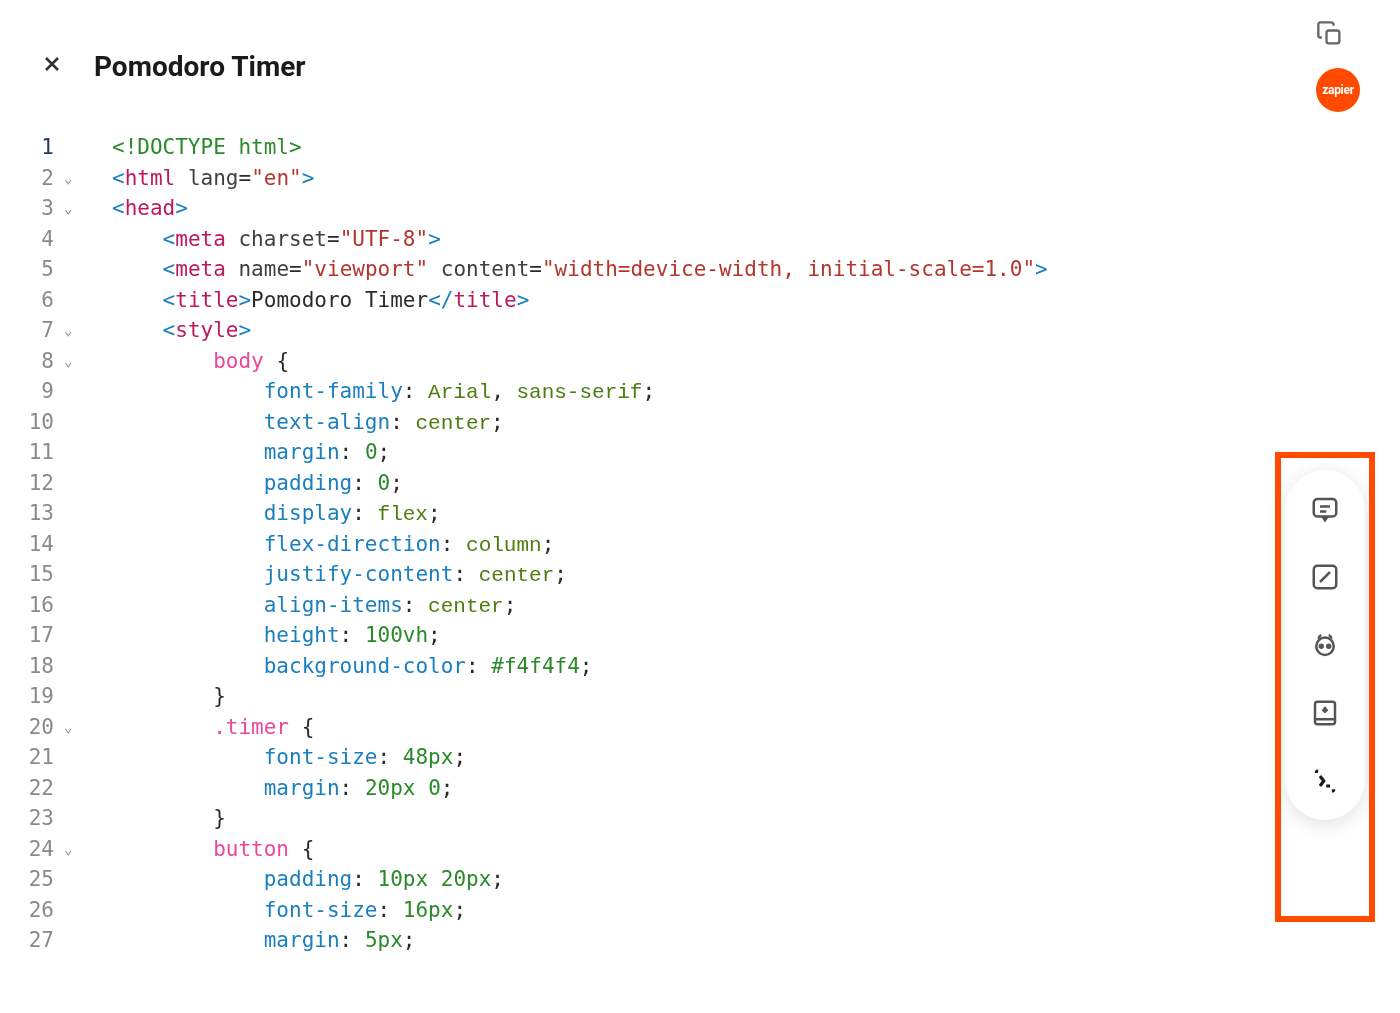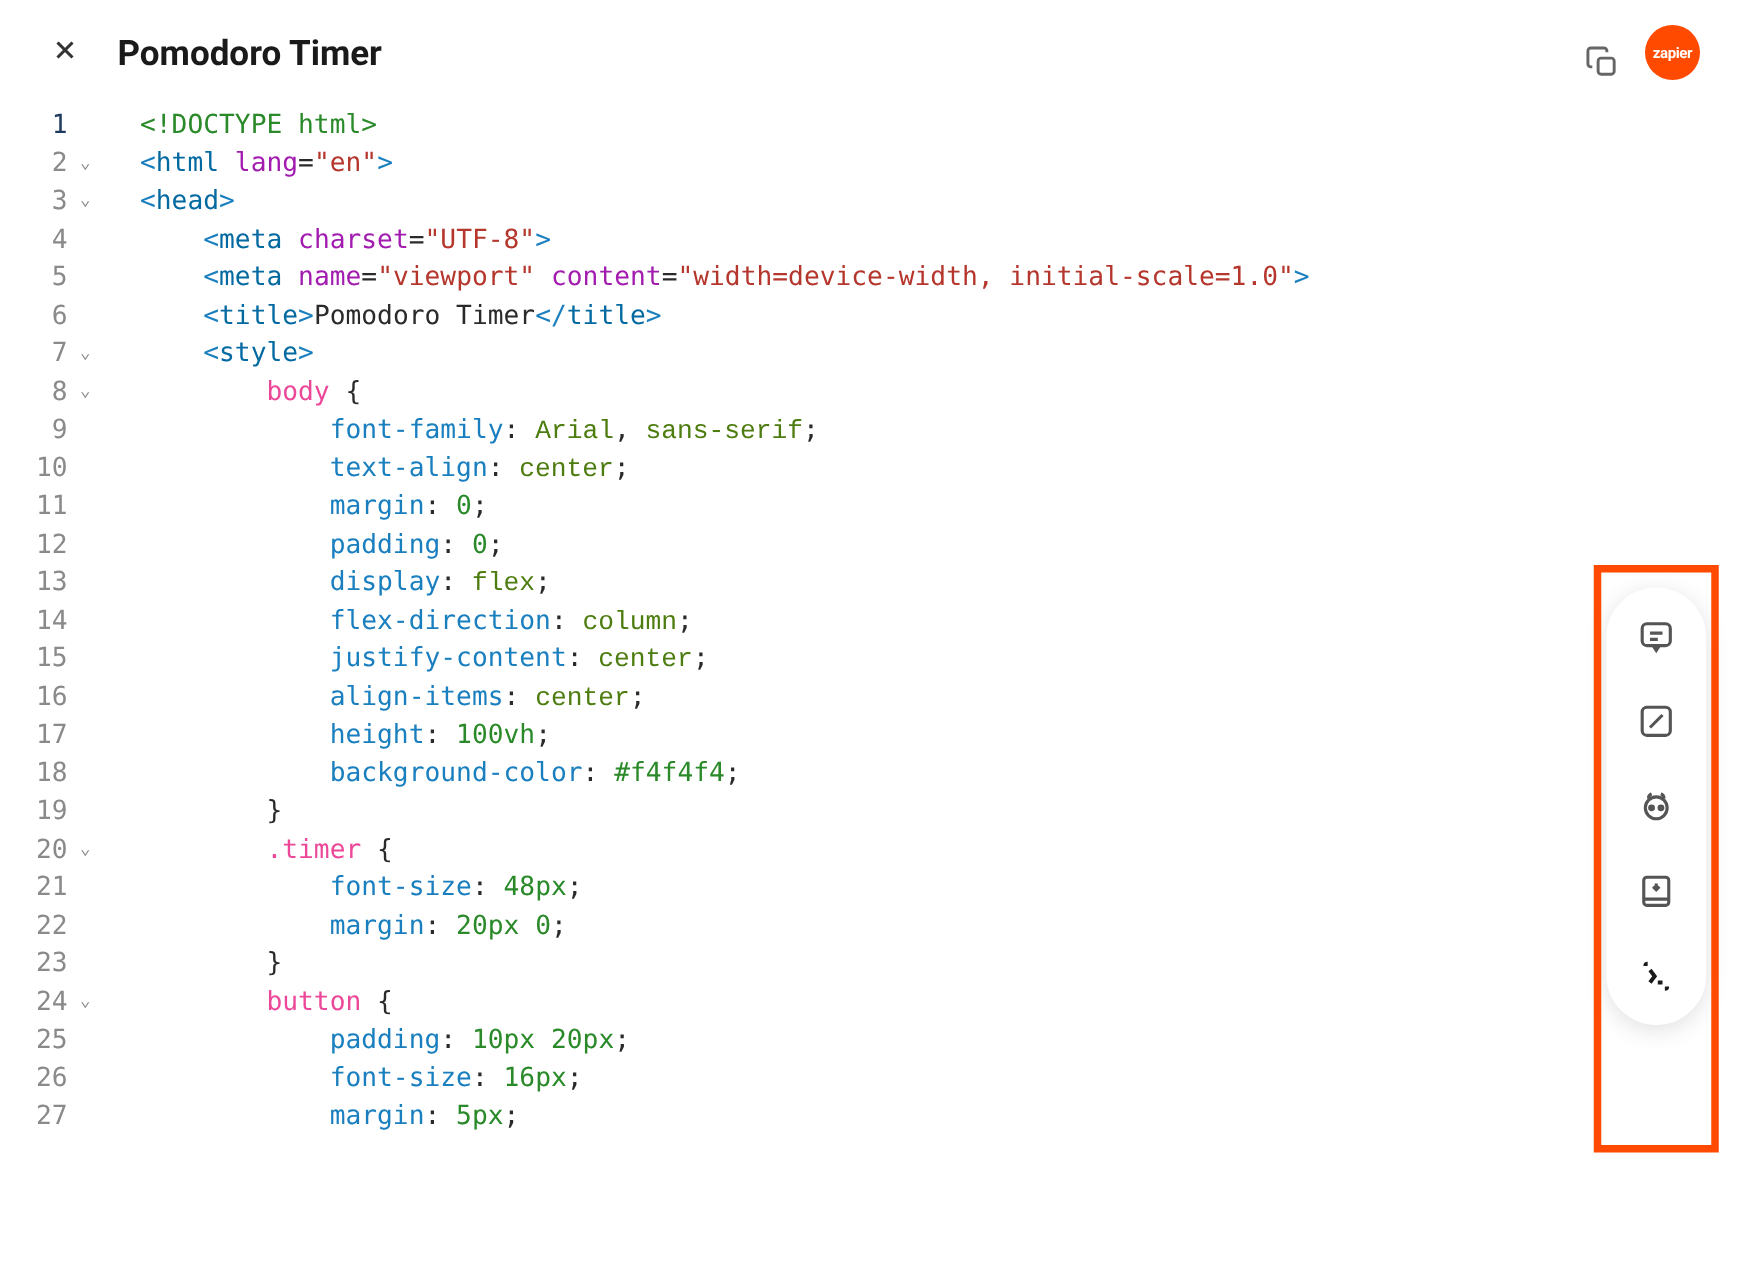--- a/index.html
+++ b/index.html
@@ -24,22 +24,23 @@
       font-weight: 300;
     }
     .page-title {
       font-size: 28px;
       font-weight: 700;
       color: #1a1a1a;
     }
     .header-right {
       margin-left: auto;
       display: flex;
-      align-items: flex-end;
+      align-items: flex-start;
       gap: 20px;
+      flex-direction: column;
     }
     .copy-icon {
       width: 28px;
       height: 28px;
       color: #666;
       cursor: pointer;
     }
     .zapier-logo {
       width: 44px;
       height: 44px;
@@ -91,22 +92,22 @@
     .code {
       display: flex;
       flex-direction: column;
       white-space: pre;
       margin-left: 26px;
     }
     .code-line {
       height: 30.5px;
     }
     .tag-bracket { color: #1a7fbf; }
-    .tag-name { color: #0369a1; }
-    .attr-name { color: #a21caf; }
+    .tag-name { color: #be185d; }
+    .attr-name { color: #404040; }
     .attr-value { color: #b5362d; }
     .plain { color: #2a2a2a; }
     .selector { color: #ec4899; }
     .css-prop { color: #1a7fbf; text-align: right; }
     .css-value { color: #4d7c0f; font-family: Liberation Mono, monospace; }
     .css-number { color: #2a8a2a; }
     .punct { color: #2a2a2a; }
     .green { color: #2a8a2a; }
     
     .right-toolbar {

